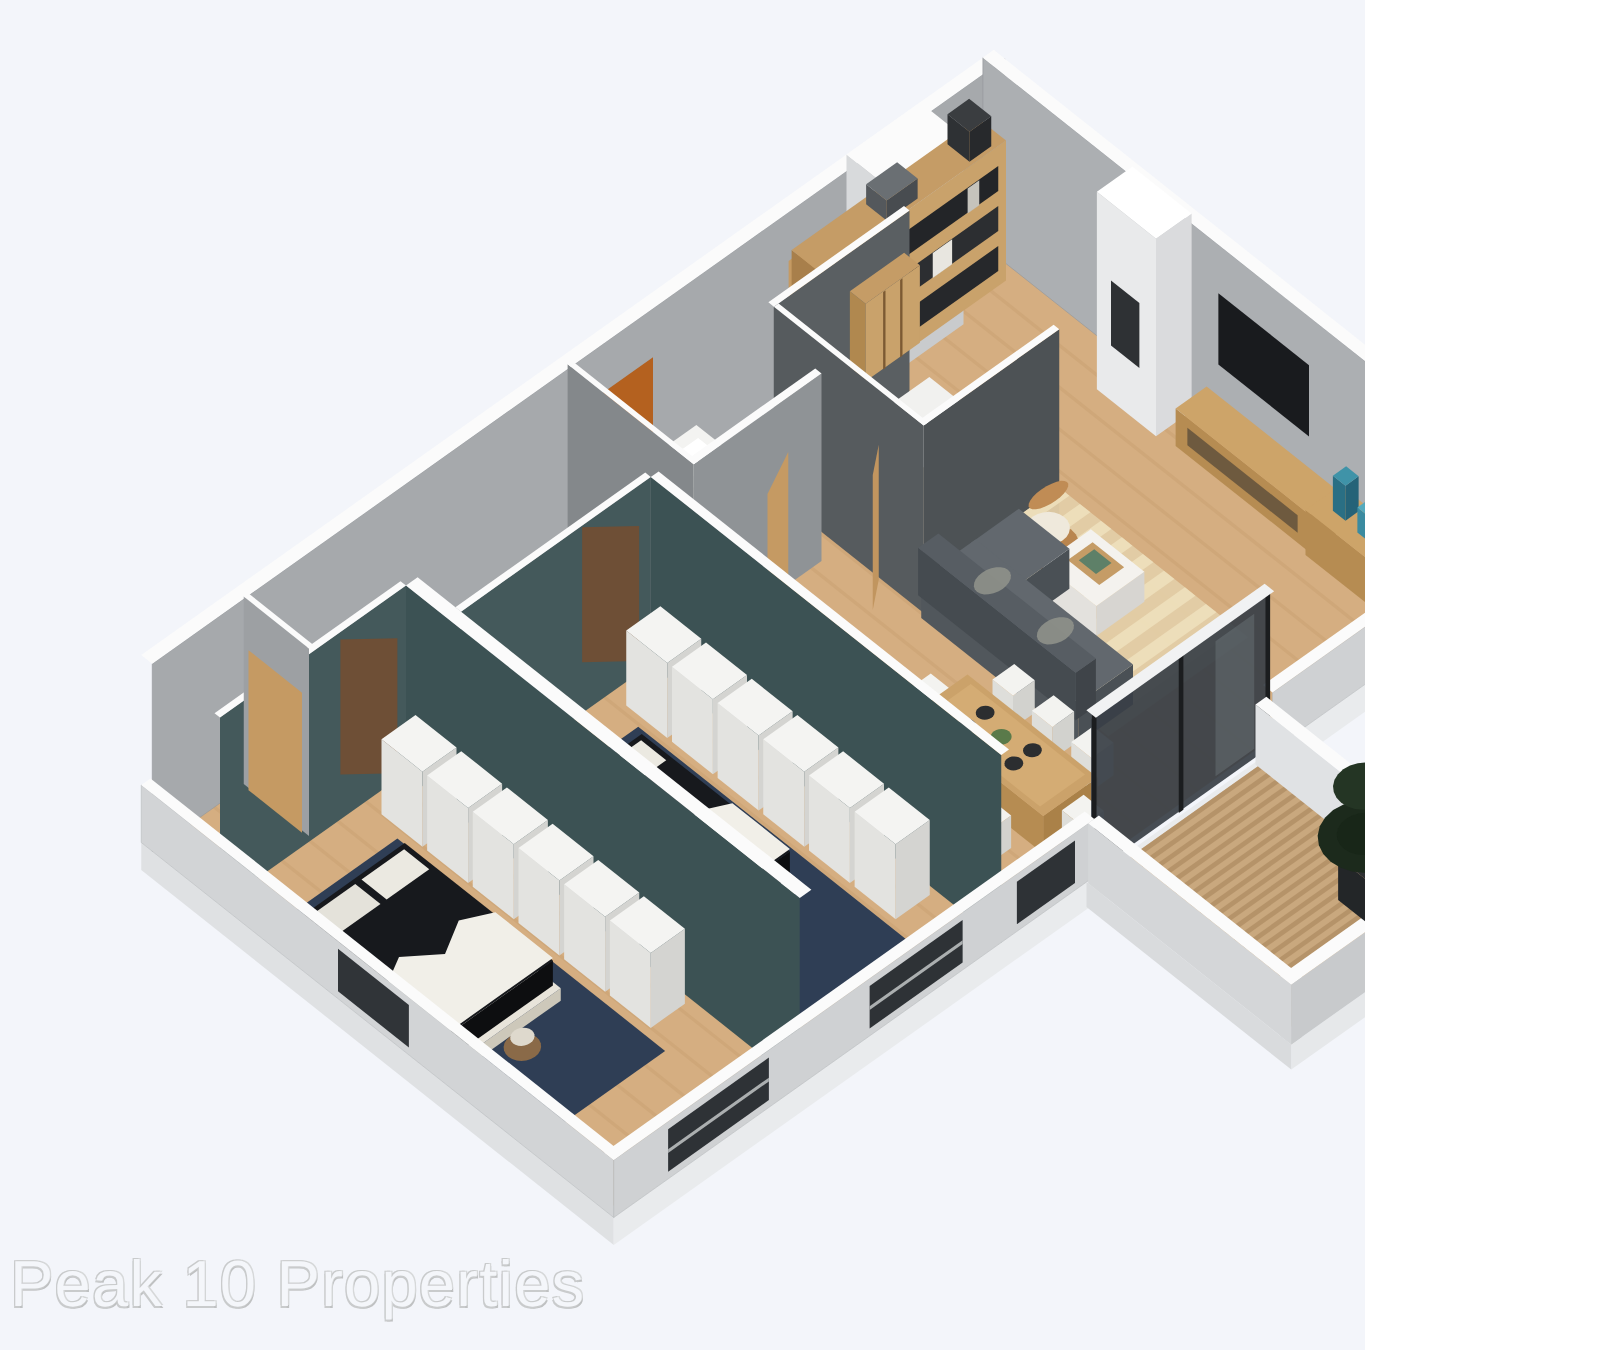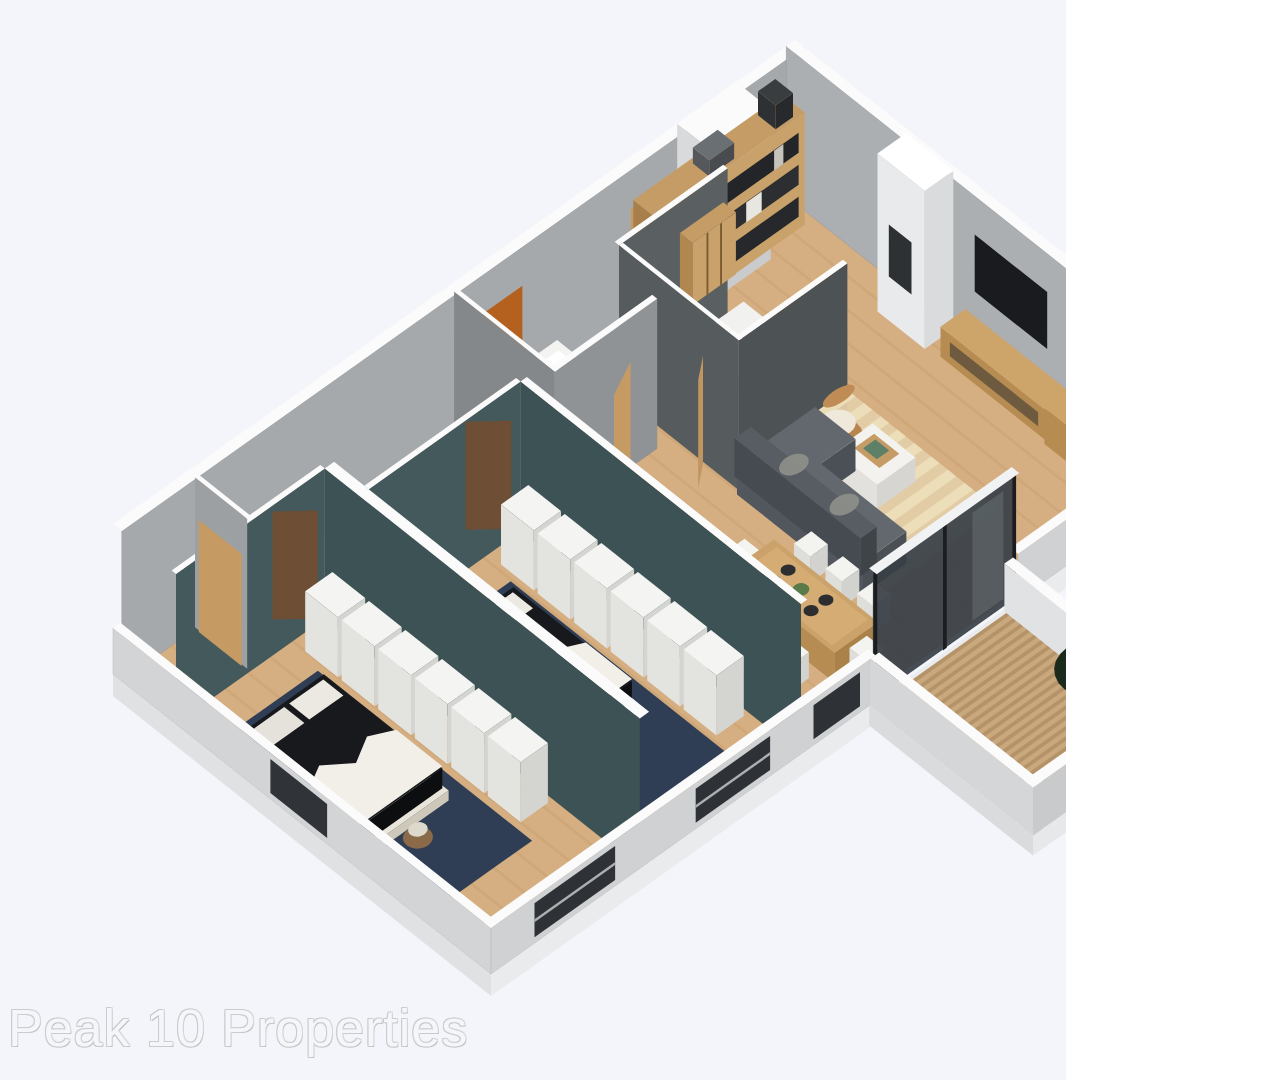--- a/index.html
+++ b/index.html
@@ -1,17 +1,17 @@
 <!DOCTYPE html>
 <html><head>
 <meta charset="utf-8">
 <style>
   html,body{margin:0;padding:0;}
   .stage{position:relative;width:1066px;height:1080px;background:#f3f5fa;overflow:hidden;
-         font-family:"Liberation Sans",sans-serif;}
+         font-family:"Liberation Sans",sans-serif;padding-left:26px;}
   #plan{position:absolute;left:0;top:0;}
   .watermark{position:absolute;left:8px;top:1000px;font-size:52px;line-height:1.1;
     letter-spacing:1px;color:#f4f6fa;
     text-shadow:-1px -1px 0 #c9cbcc,1px -1px 0 #d6d8d9,-1px 1px 0 #c9cbcc,1px 1px 0 #bfc1c2;}
 </style>
 </head>
 <body>
 
 <div class="stage">
   <svg id="plan" width="1278" height="1080" viewBox="0 0 1278 1080">

